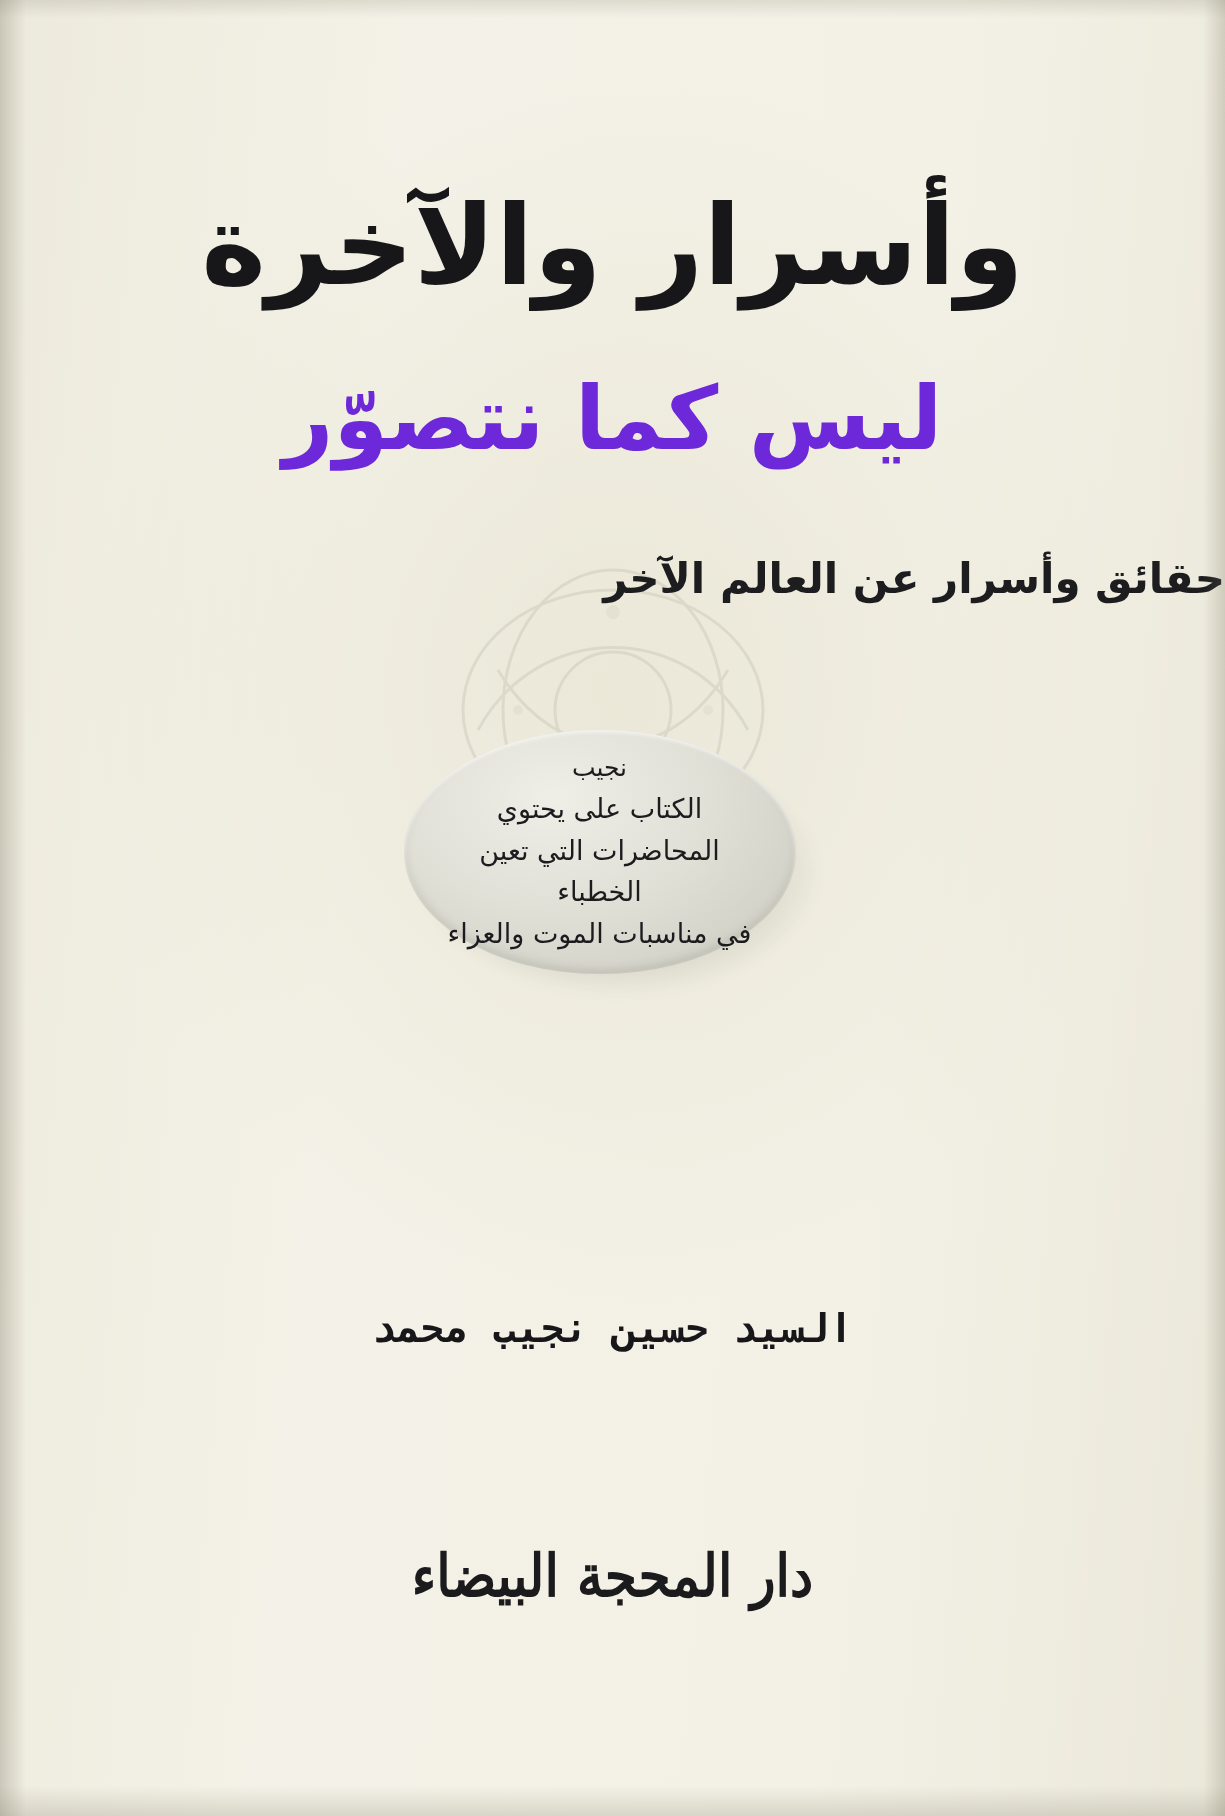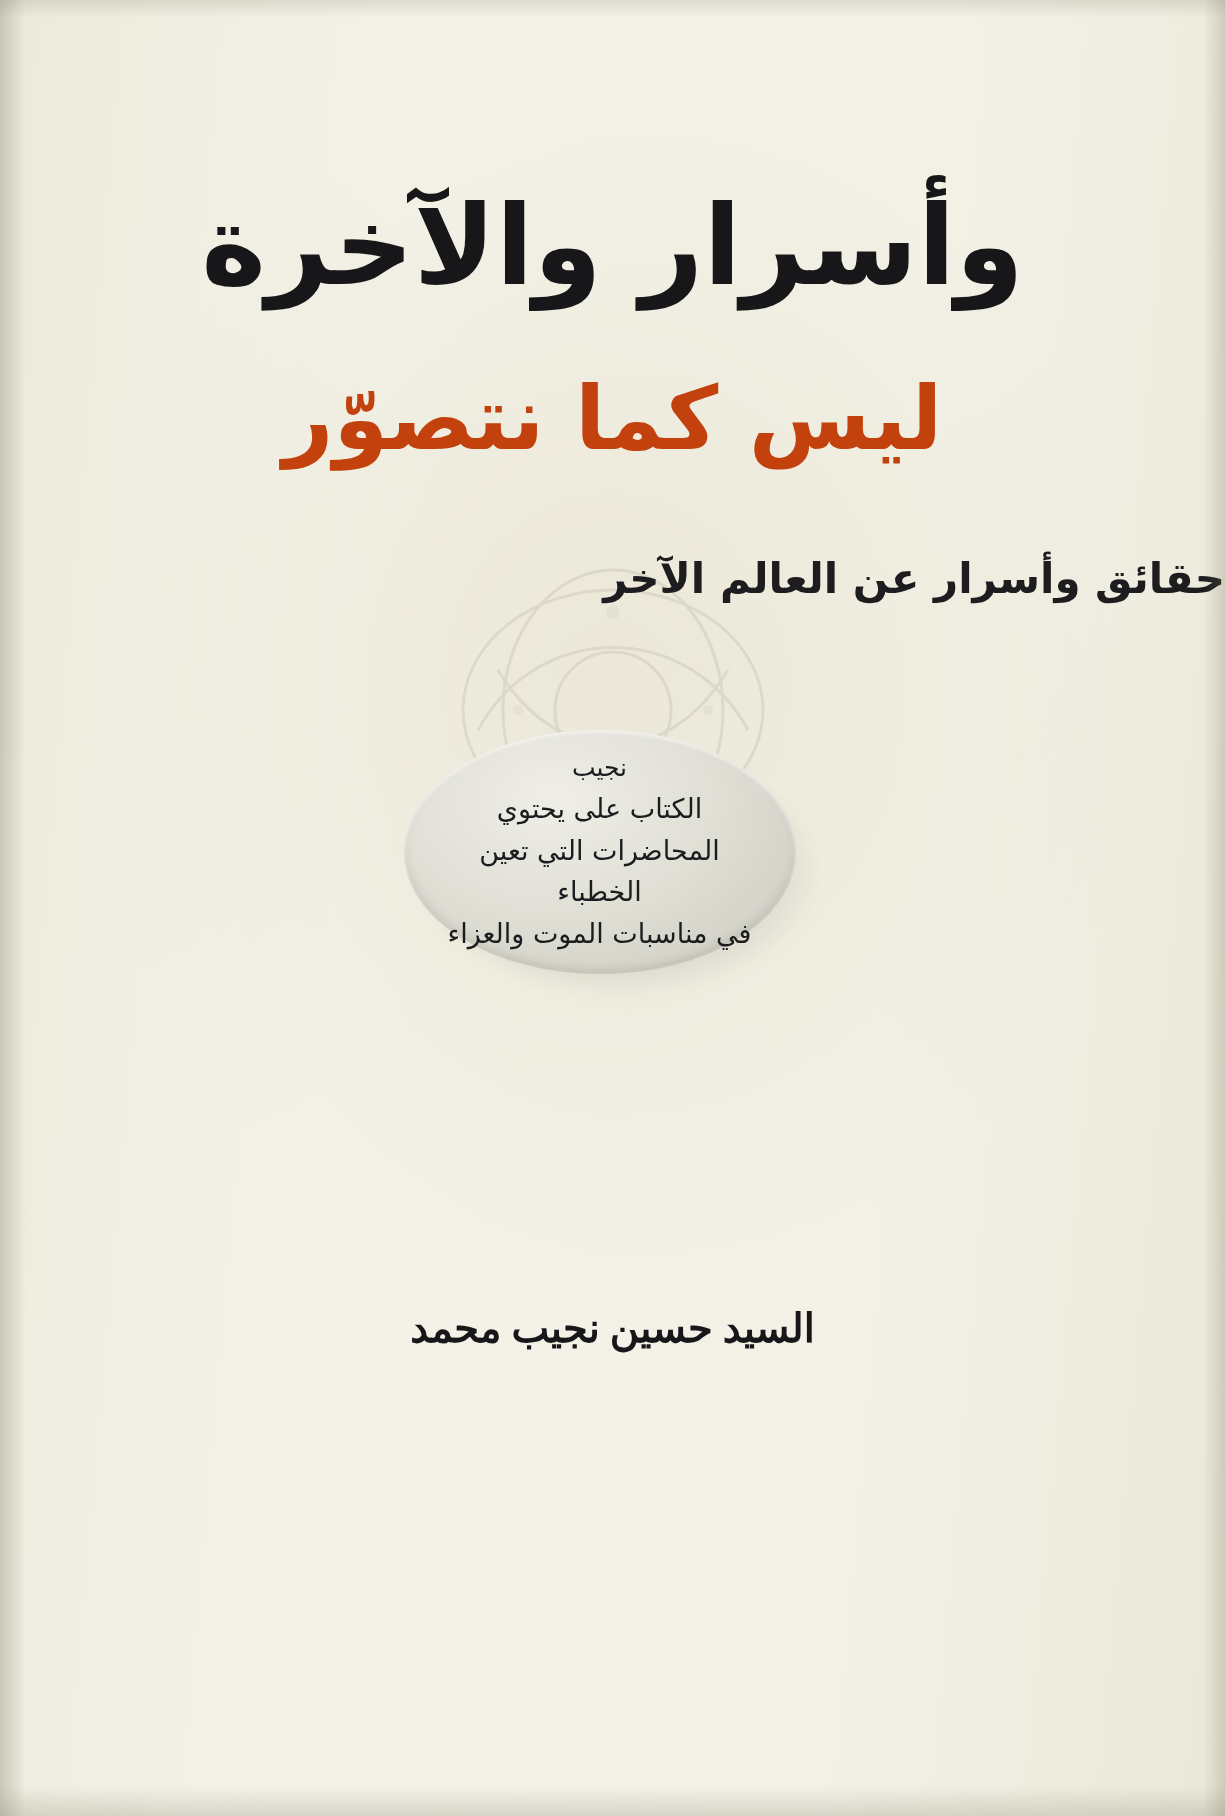--- a/index.html
+++ b/index.html
@@ -88,21 +88,21 @@
 
   .title-sub {
     position: absolute;
     top: 368px;
     left: 0; right: 0;
     text-align: center;
     font-family: "DejaVu Sans", sans-serif;
     font-weight: bold;
     font-size: 88px;
     line-height: 1.15;
-    color: #c2410c;
+    color: #6d28d9;
   }
 
   .tagline {
     position: absolute;
     top: 552px;
     left: 0; right: 0;
     text-align: right;
     font-family: "DejaVu Sans", sans-serif;
     font-weight: bold;
     font-size: 42px;
@@ -151,21 +151,21 @@
     color: #1c1c1f;
     font-weight: normal;
   }
   .oval-text .line1 { font-size: 25px; }
 
   .author {
     position: absolute;
     top: 1305px;
     left: 0; right: 0;
     text-align: center;
-    font-family: Liberation Serif, serif;
+    font-family: Liberation Mono, monospace;
     font-weight: bold;
     font-size: 40px;
     color: #17171a;
     letter-spacing: 1px;
   }
 
   .publisher {
     position: absolute;
     top: 1545px;
     left: 0; right: 0;
@@ -219,20 +219,23 @@
           <div class="line1">نجيب</div>
           <div>الكتاب على يحتوي</div>
           <div>المحاضرات التي تعين الخطباء</div>
           <div>في مناسبات الموت والعزاء</div>
         </div>
       </div>
     </div>
 
     <div class="author">السيد حسين نجيب محمد</div>
 
+    <div class="publisher">
+      <div class="publisher-logo">دار المحجة البيضاء</div>
+    </div>
 
   </div>
 
   <div class="edge-shadow-left"></div>
   <div class="edge-shadow-right"></div>
   <div class="edge-shadow-top"></div>
   <div class="edge-shadow-bottom"></div>
 </div>
 
 </body></html>

